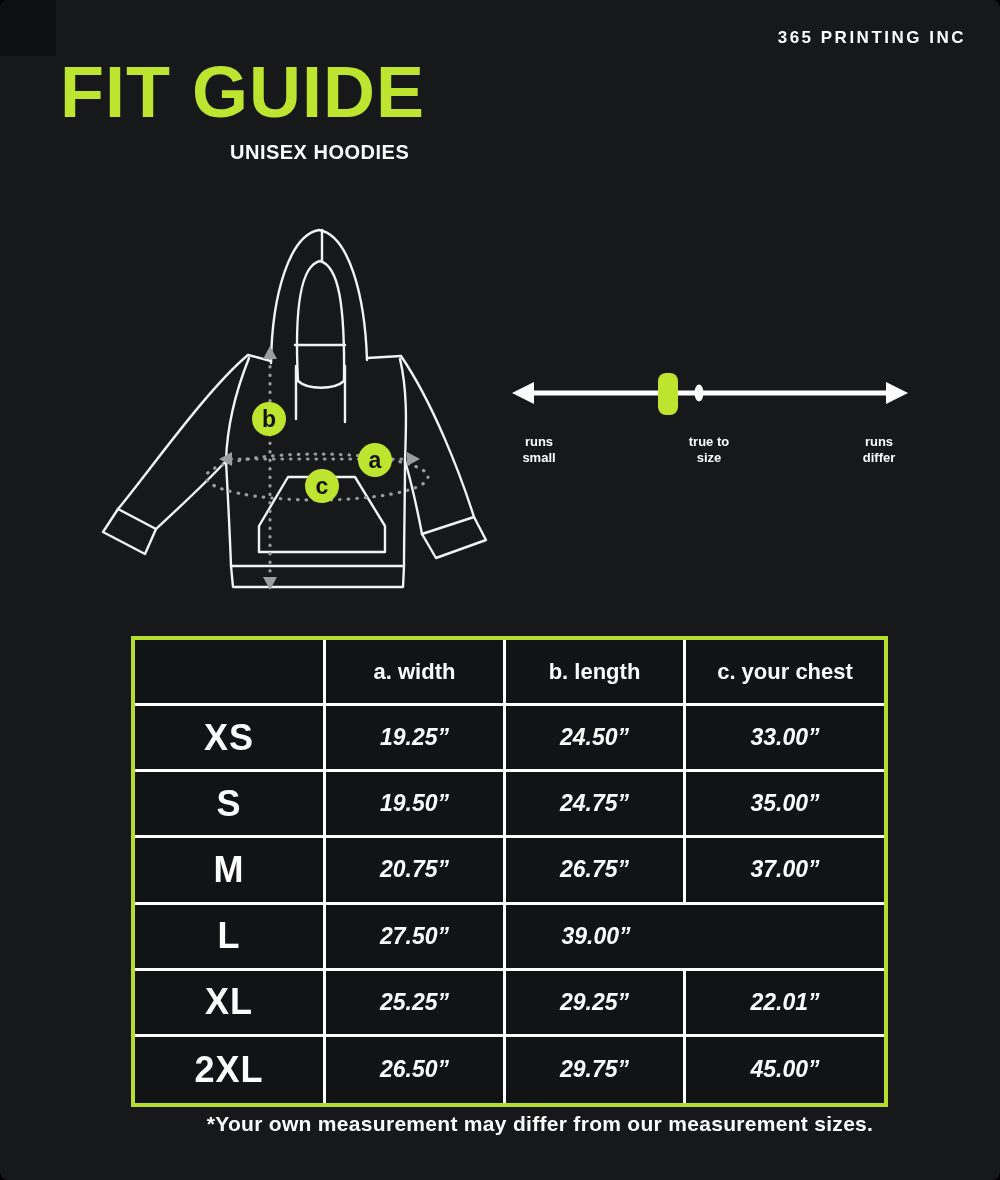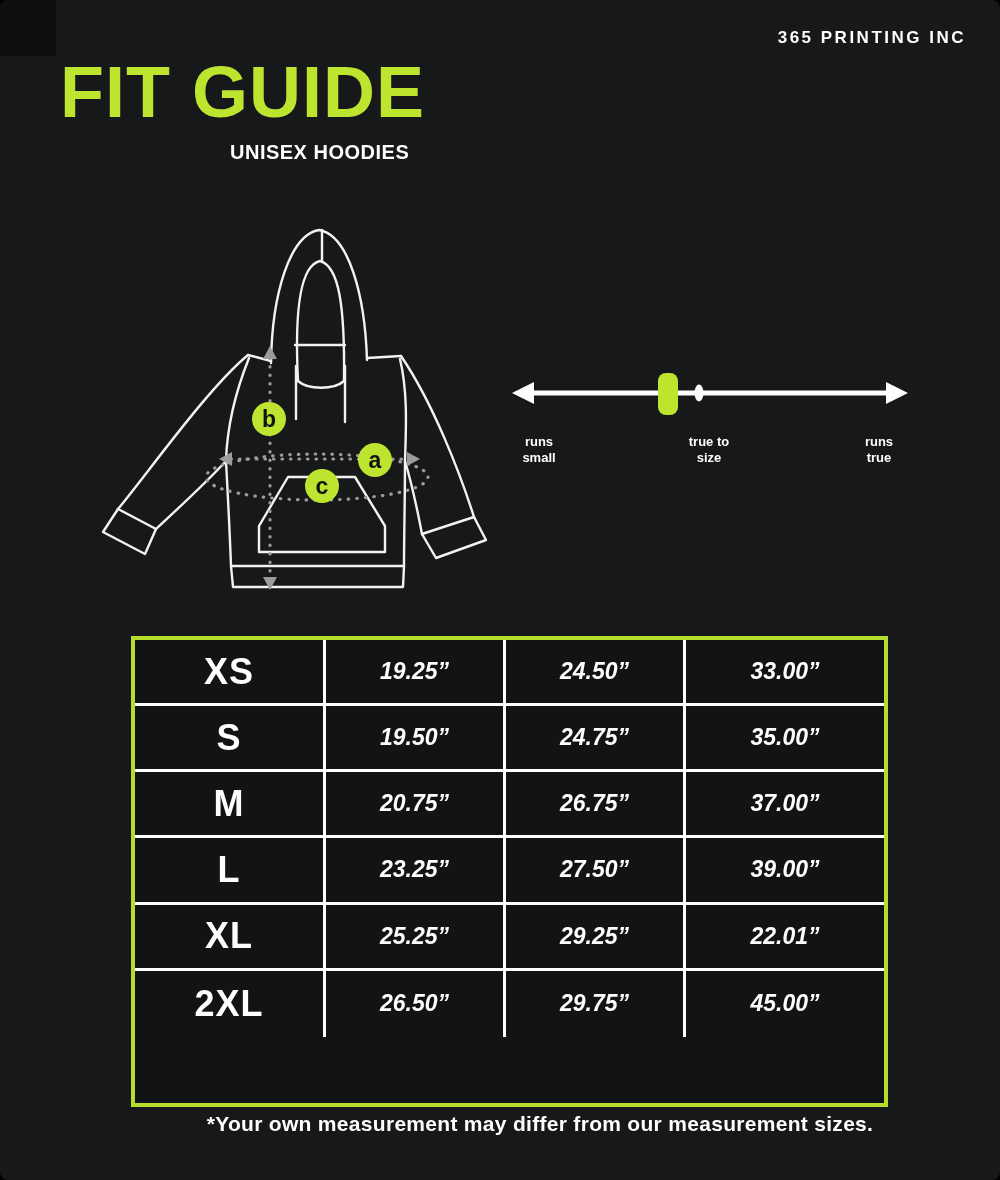--- a/index.html
+++ b/index.html
@@ -123,45 +123,50 @@
   <div class="slider-label left">
     <div>runs</div>
     <div>small</div>
   </div>
   <div class="slider-label center">
     <div>true to</div>
     <div>size</div>
   </div>
   <div class="slider-label right">
     <div>runs</div>
-    <div>true</div>
+    <div>differ</div>
   </div>
 
   <div class="size-table">
+    <div class="trow">
+      <div class="tcell th"></div>
+      <div class="tcell th">a. width</div>
+      <div class="tcell th">b. length</div>
+      <div class="tcell th">c. your chest</div>
+    </div>
     <div class="trow">
       <div class="tcell size">XS</div>
       <div class="tcell val">19.25”</div>
       <div class="tcell val">24.50”</div>
       <div class="tcell val">33.00”</div>
     </div>
     <div class="trow">
       <div class="tcell size">S</div>
       <div class="tcell val">19.50”</div>
       <div class="tcell val">24.75”</div>
       <div class="tcell val">35.00”</div>
     </div>
     <div class="trow">
       <div class="tcell size">M</div>
       <div class="tcell val">20.75”</div>
       <div class="tcell val">26.75”</div>
       <div class="tcell val">37.00”</div>
     </div>
     <div class="trow">
       <div class="tcell size">L</div>
-      <div class="tcell val">23.25”</div>
       <div class="tcell val">27.50”</div>
       <div class="tcell val">39.00”</div>
     </div>
     <div class="trow">
       <div class="tcell size">XL</div>
       <div class="tcell val">25.25”</div>
       <div class="tcell val">29.25”</div>
       <div class="tcell val">22.01”</div>
     </div>
     <div class="trow">

